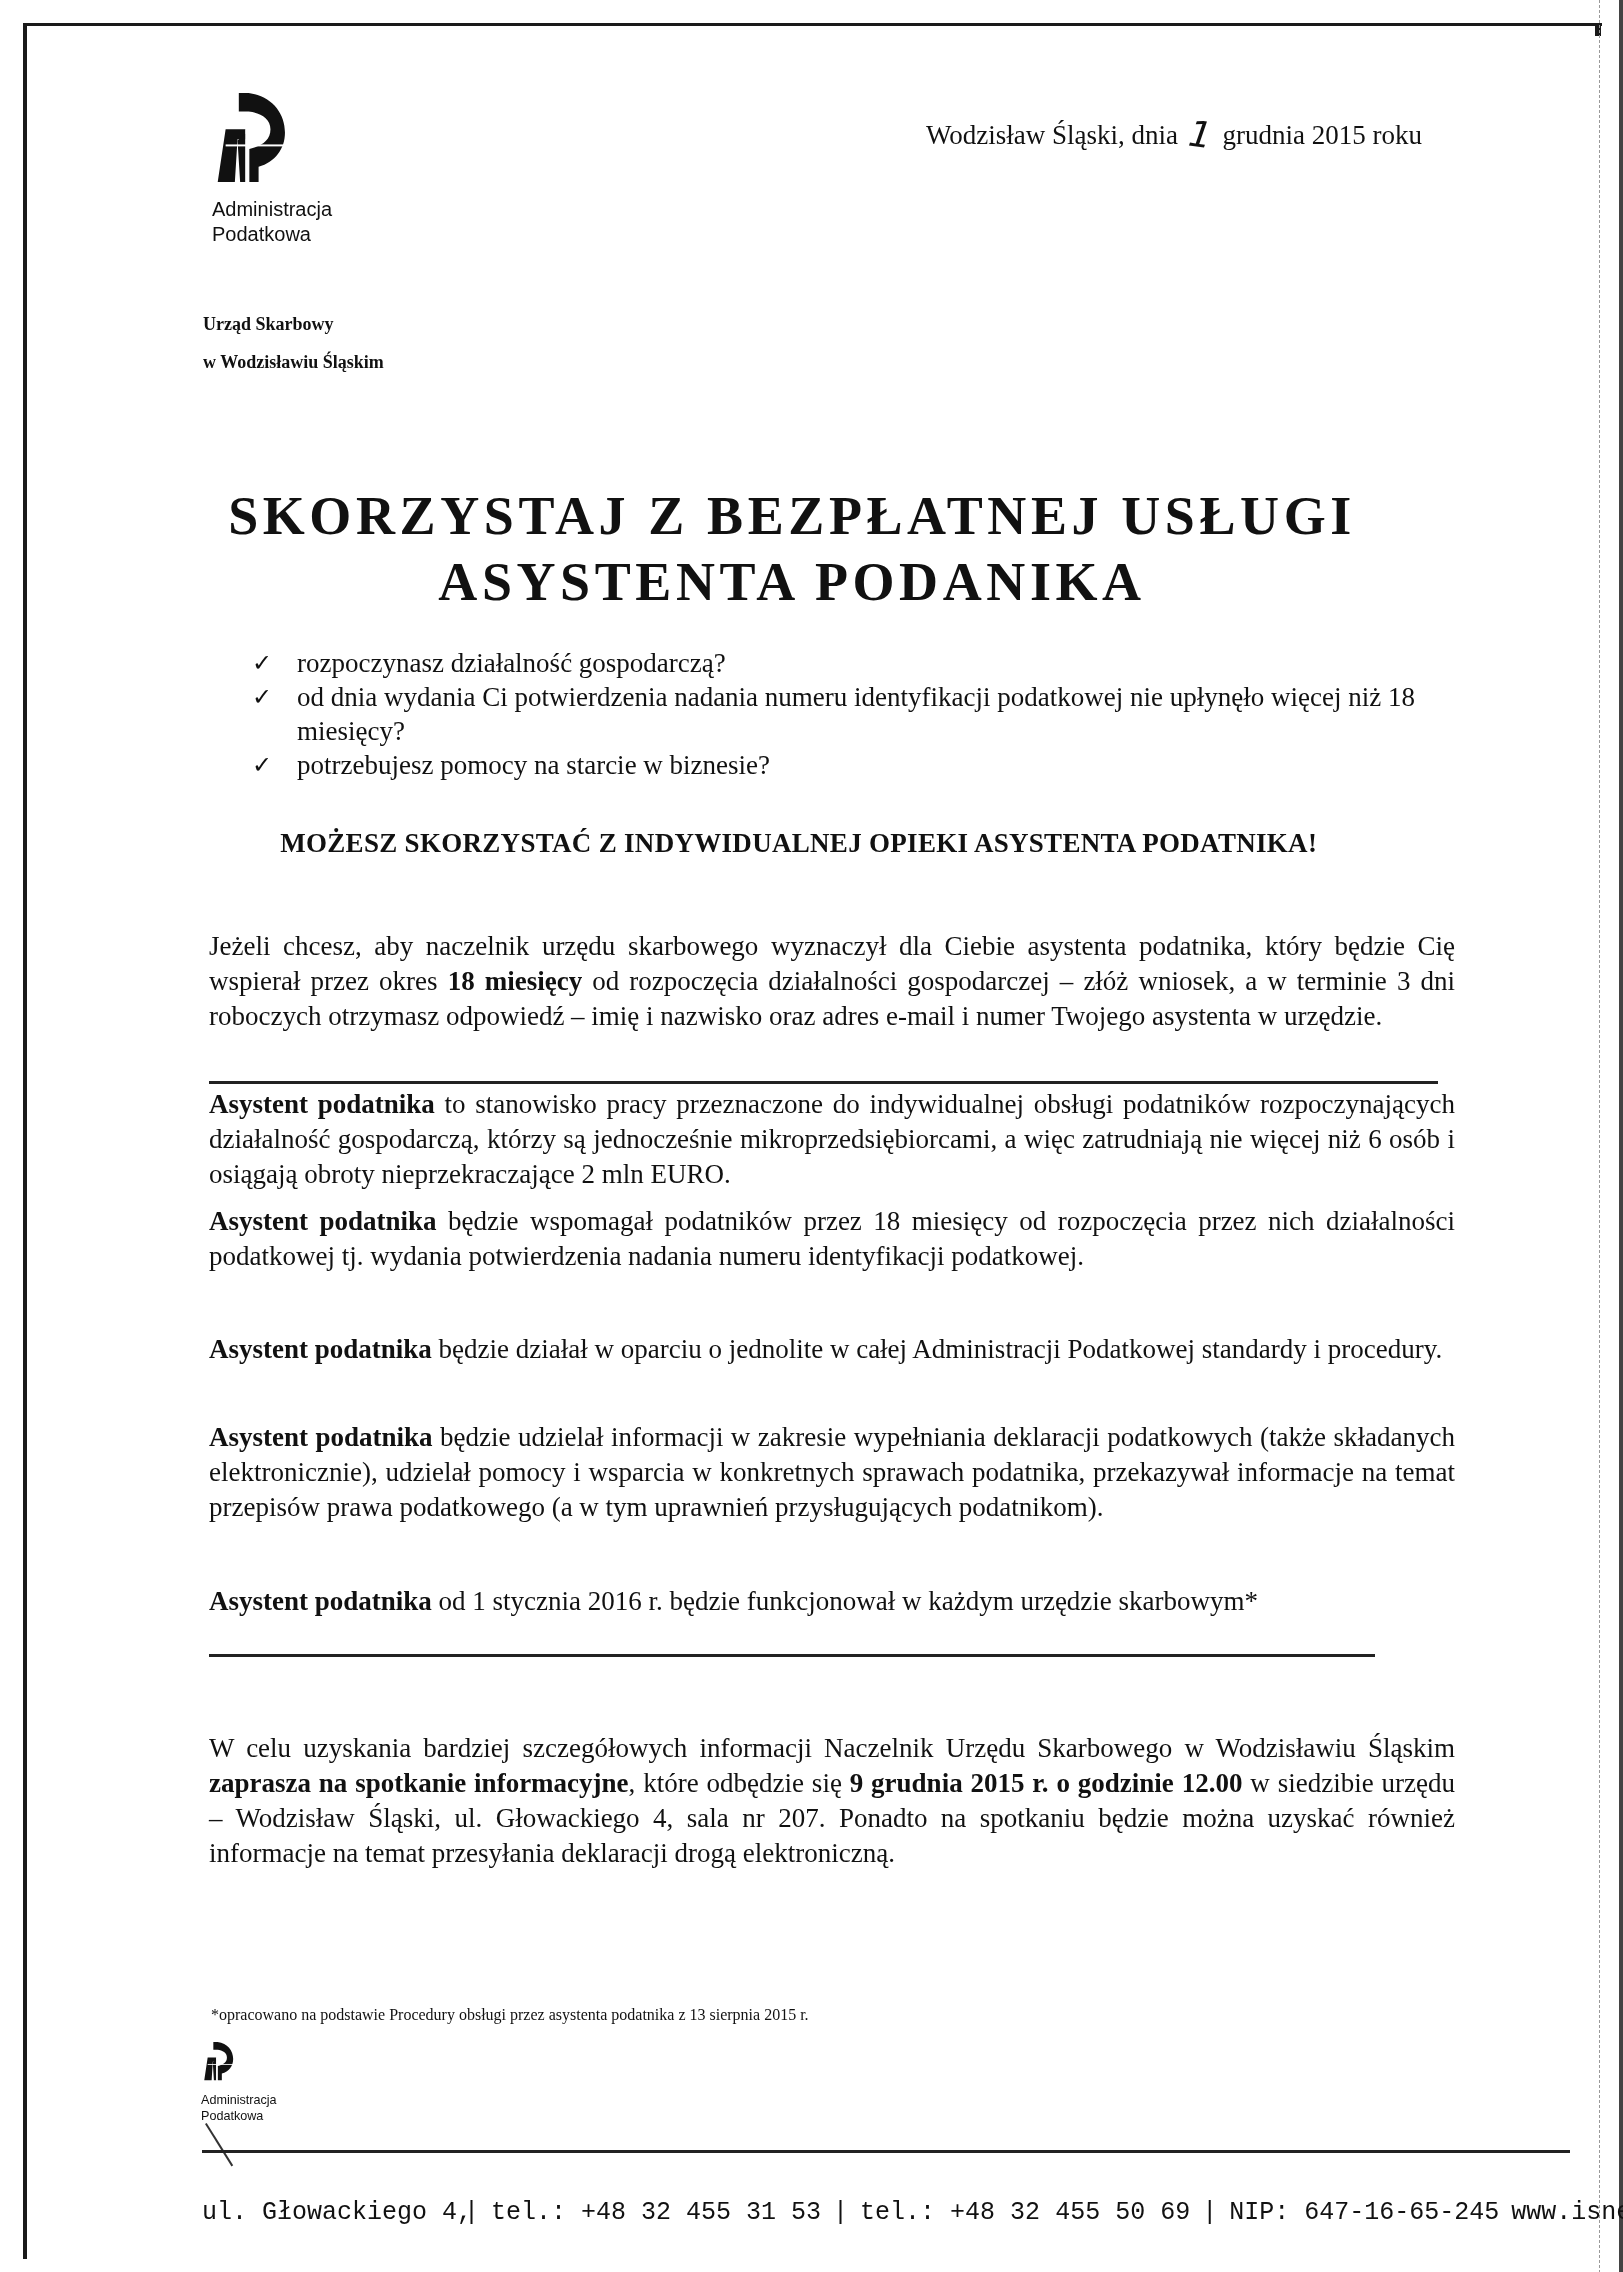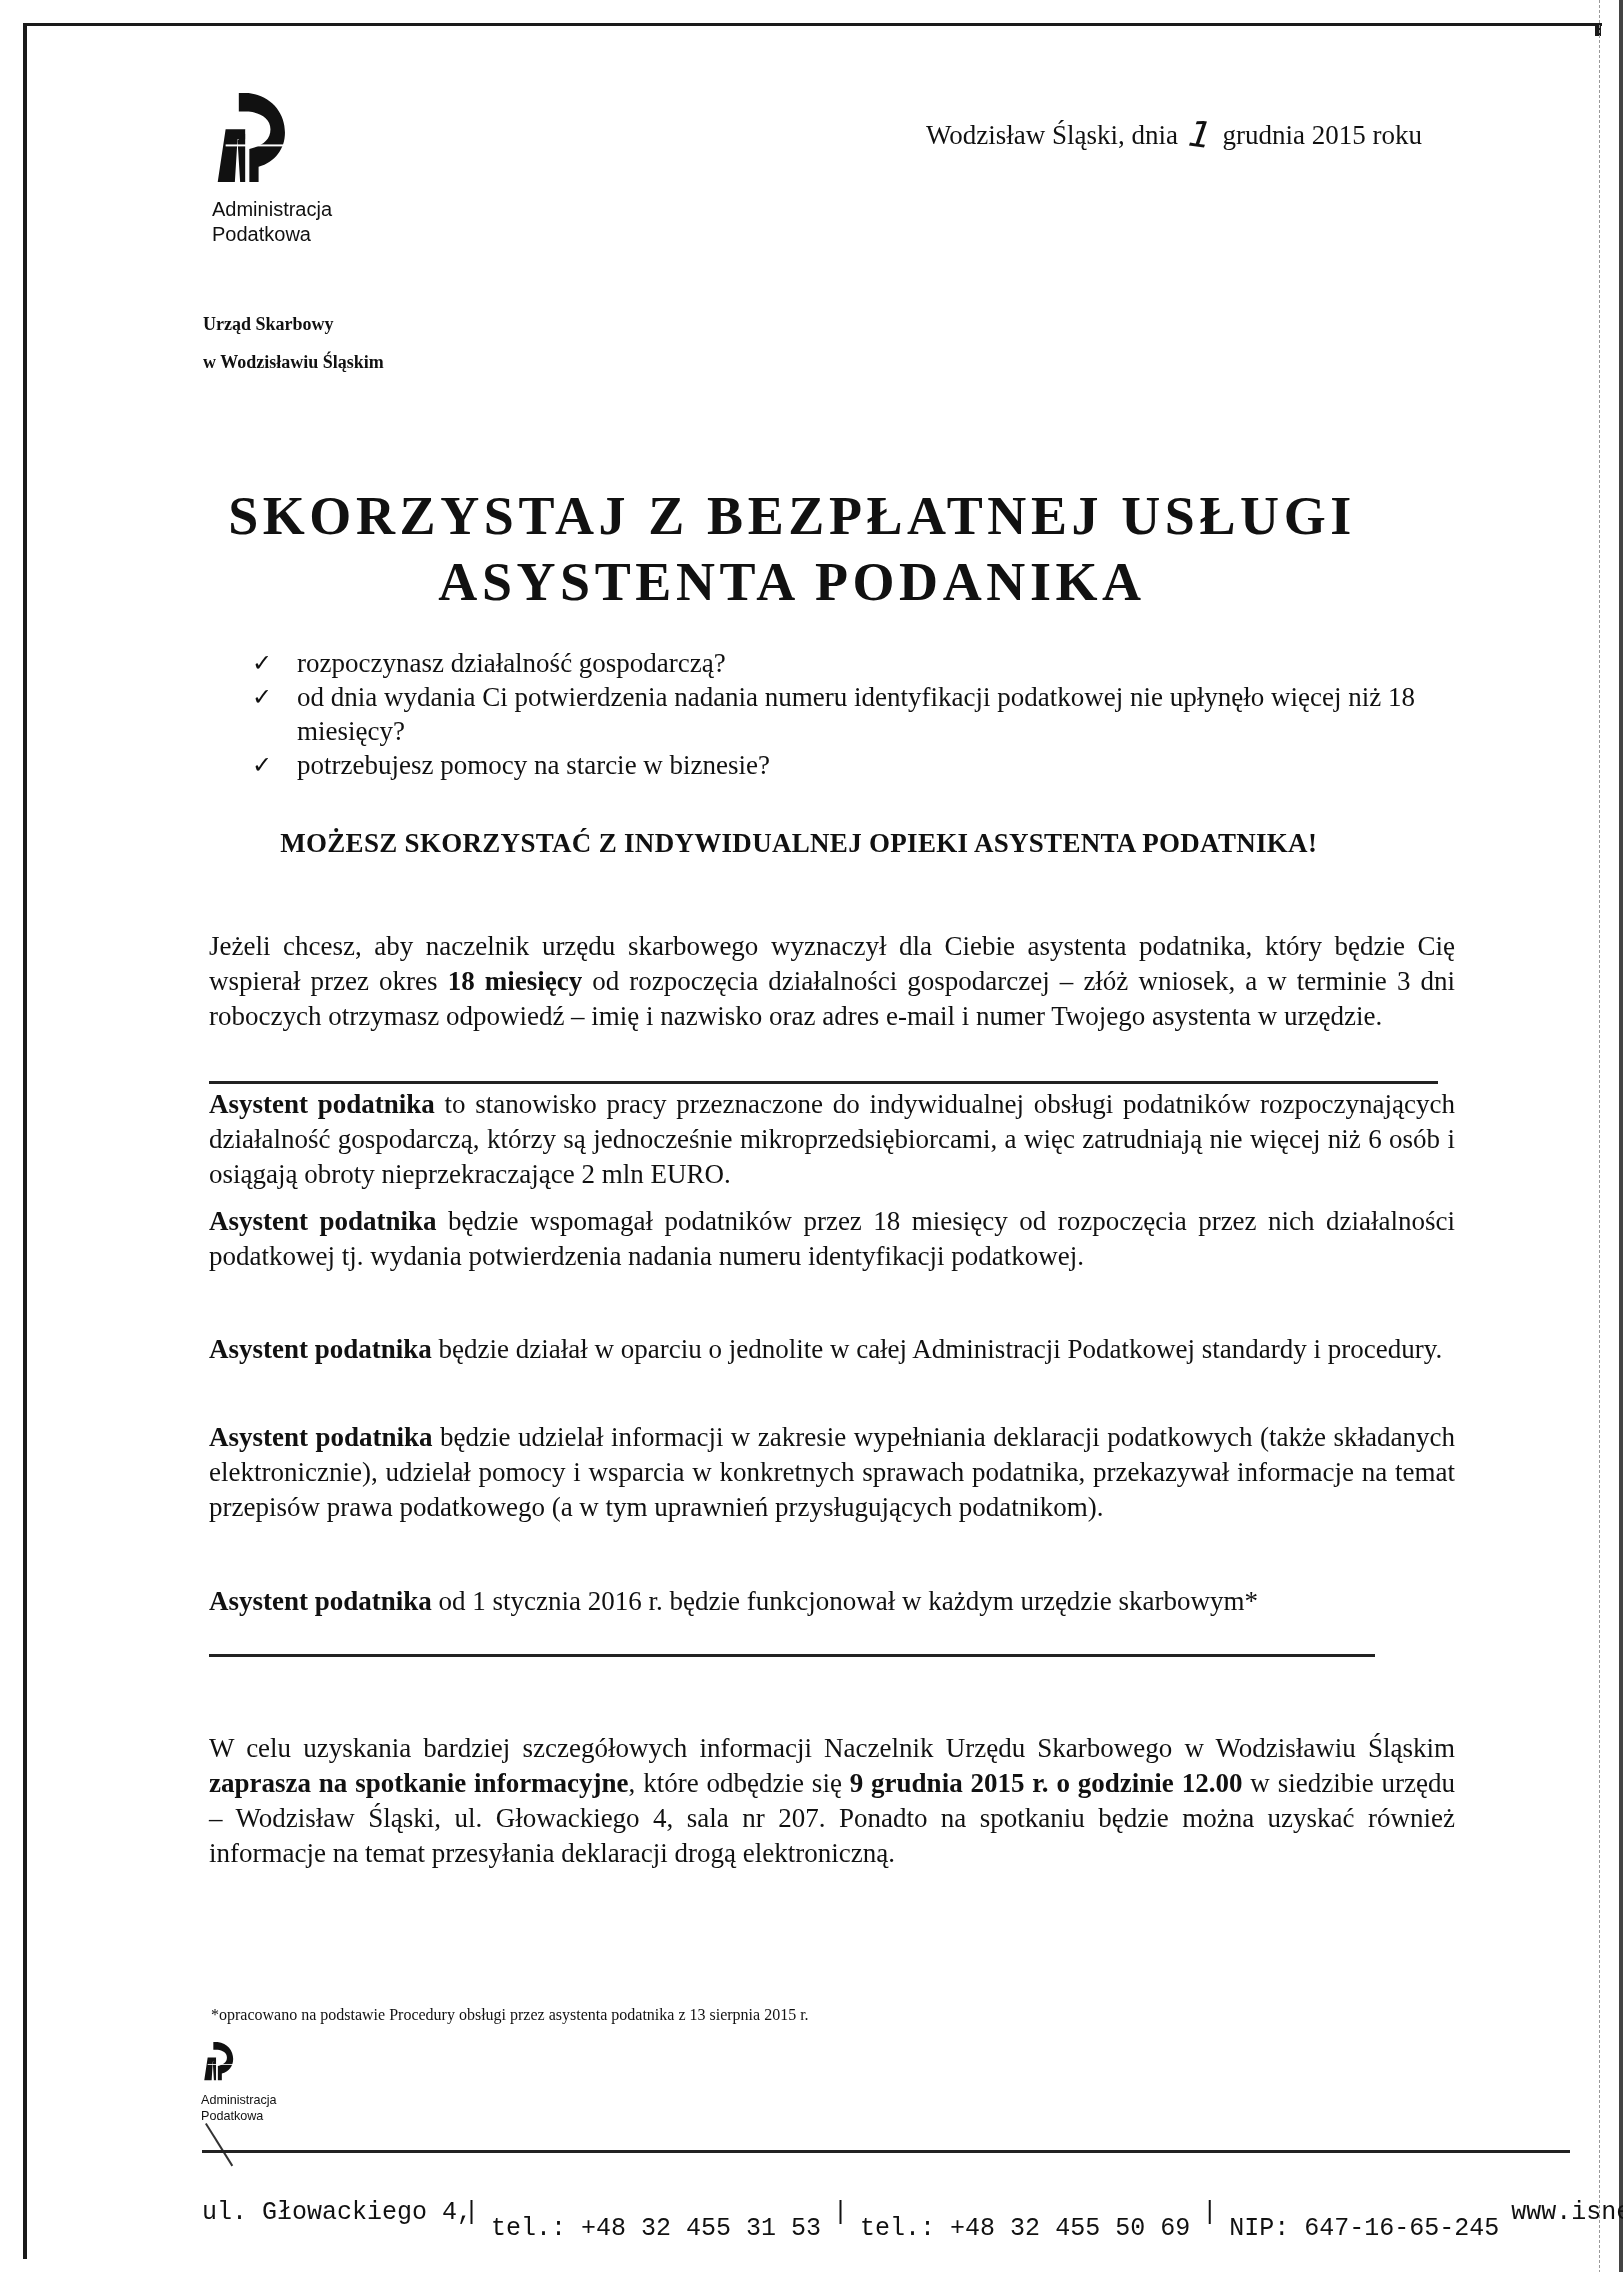--- a/index.html
+++ b/index.html
@@ -51,21 +51,21 @@
     .rule-2 { left: 209px; top: 1654px; width: 1166px; }
     .rule-footer { left: 202px; top: 2150px; width: 1368px; height: 3.3px; }
 
     .footnote { position: absolute; left: 211px; top: 2006px; font-size: 16px; white-space: nowrap; }
 
     .slash-mark { position: absolute; left: 205px; top: 2124px; width: 2px; height: 50px; background: #333; transform: rotate(-32deg); transform-origin: top left; }
 
     .footer { position: absolute; left: 202px; top: 2198px; font-family: Liberation Mono, monospace; font-size: 25px; white-space: nowrap; display: flex; }
     .footer span { display: inline-block; }
     .f-addr { width: 262px; }
-    .f-sep { margin: 16px 12px; }
+    .f-sep { margin: 0 12px; }
   </style>
 </head>
 <body>
 
 <div class="page-border-top"></div>
 <div class="page-border-left"></div>
 <div class="page-corner-mark"></div>
 <div class="page-edge-dotted"></div>
 <div class="page-edge-right"></div>
 

